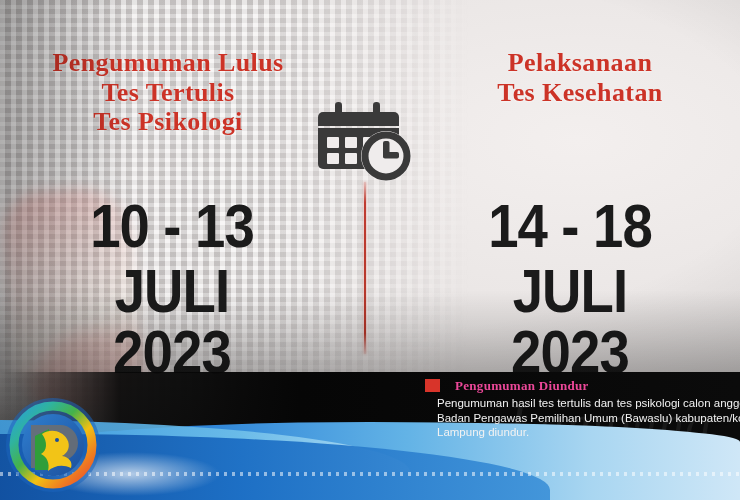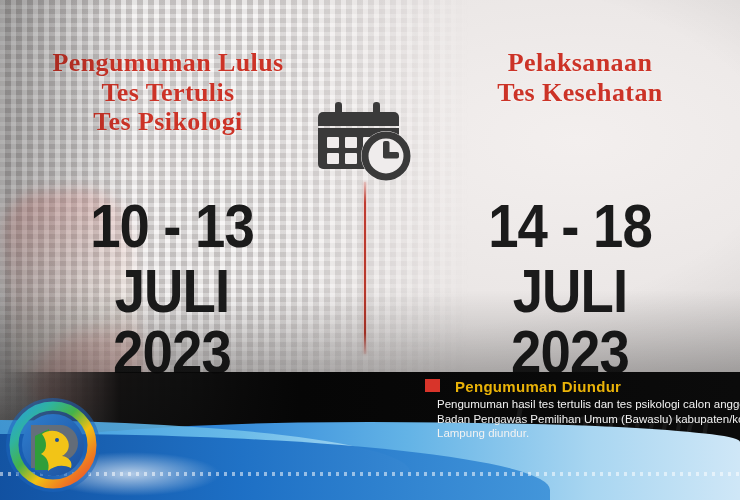--- a/index.html
+++ b/index.html
@@ -114,22 +114,22 @@
   }
   .lt-glow{
     position:absolute;left:40px;bottom:4px;width:180px;height:44px;
     background:radial-gradient(closest-side, rgba(255,255,255,.85), rgba(255,255,255,0));
     opacity:.8;
   }
 
   
   #caption{position:absolute;left:437px;top:378px;width:300px;}
   #caption-headline{
-    color:#eab308;font-family:Liberation Sans, sans-serif;font-weight:700;
-    font-size:15px;letter-spacing:.3px;margin-left:18px;
+    color:#ec4899;font-family:Liberation Serif, serif;font-weight:700;
+    font-size:13px;letter-spacing:.3px;margin-left:18px;
   }
   #caption-marker{
     position:absolute;left:-12px;top:1px;width:15px;height:13px;background:#d8342a;
   }
   #caption-body{
     color:#f2f2f2;font-size:11.5px;line-height:1.28;margin-top:2px;
     white-space:pre;font-family:"Liberation Sans",sans-serif;
   }
 
   

